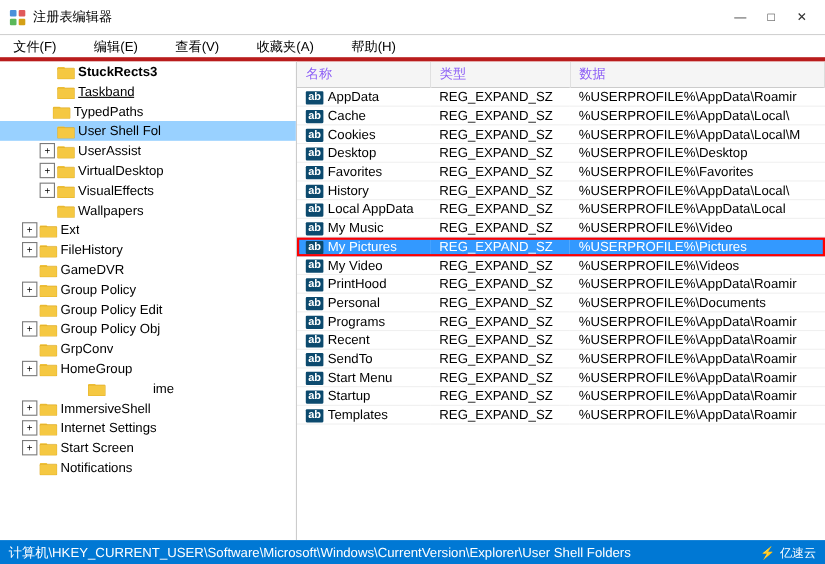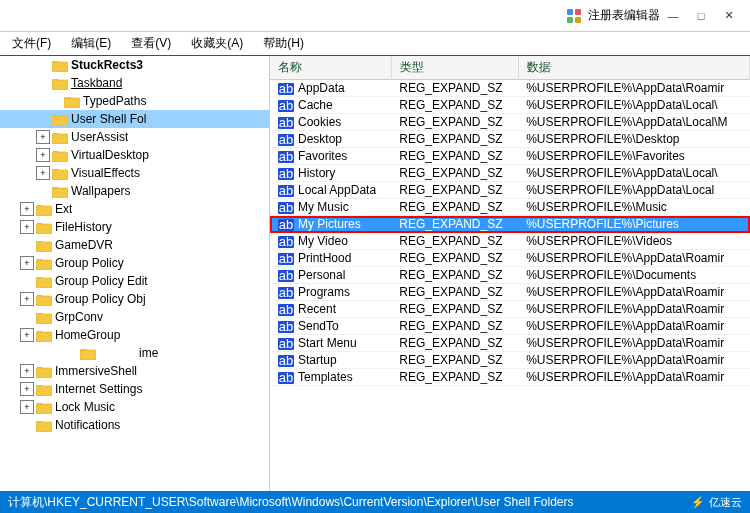--- a/index.html
+++ b/index.html
@@ -12,21 +12,21 @@
       overflow: hidden;
       display: flex;
       flex-direction: column;
     }
 
     
     .title-bar {
       background: #fff;
       display: flex;
       align-items: center;
-      justify-content: flex-end;
+      justify-content: space-between;
       padding: 6px 8px;
       border-bottom: 1px solid #ccc;
       height: 32px;
       min-height: 32px;
     }
     .title-bar-left {
       display: flex;
       align-items: center;
       gap: 6px;
     }
@@ -57,24 +57,24 @@
       font-size: 11px;
       color: #333;
     }
 
     
     .menu-bar {
       background: #fff;
       display: flex;
       align-items: center;
       padding: 2px 4px;
-      border-bottom: 1px solid #b91c1c;
+      border-bottom: 4px solid #b91c1c;
       height: 24px;
       min-height: 24px;
-      gap: 4px;
+      gap: 18px;
     }
     .menu-item {
       padding: 2px 8px;
       cursor: pointer;
       color: #000;
       font-size: 12px;
     }
 
     
     .main-content {
@@ -160,44 +160,44 @@
     }
     thead tr {
       background: #f5f5f5;
       border-bottom: 1px solid #ccc;
     }
     th {
       text-align: left;
       padding: 3px 8px;
       font-weight: normal;
       border-right: 1px solid #ddd;
-      color: #14532d;
+      color: #8b5cf6;
       position: sticky;
       top: 0;
       background: #f5f5f5;
     }
     td {
       padding: 1px 8px;
       border-bottom: 1px solid #f0f0f0;
       color: #000;
       white-space: nowrap;
     }
     tr.selected td {
       background: #3399ff;
       color: #fff;
     }
 
     .reg-icon {
       display: inline-block;
       width: 16px;
       height: 12px;
-      background: #1d4ed8;
+      background: #0c4a6e;
       color: #fff;
-      font-size: 13px;
-      font-weight: normal;
+      font-size: 10px;
+      font-weight: bold;
       text-align: center;
       line-height: 12px;
       margin-right: 4px;
       border-radius: 1px;
       vertical-align: middle;
     }
 
     
     .status-bar {
       background: #0078d4;
@@ -271,21 +271,21 @@
         <span class="tree-expander-empty"></span>
         <span class="tree-folder-icon">
           <svg width="16" height="13" viewBox="0 0 16 13">
     <rect x="0" y="3" width="16" height="10" rx="1" fill="#f5c842"></rect>
     <rect x="0" y="2" width="7" height="3" rx="1" fill="#f5c842"></rect>
     <rect x="0" y="3" width="16" height="10" rx="1" fill="none" stroke="#d4a017" stroke-width="0.5"></rect>
   </svg>
         </span>
         <span class="tree-label">Taskband</span>
       </div>
-      <div class="tree-item" style="padding-left: 48px;">
+      <div class="tree-item" style="padding-left: 32px;">
         <span class="tree-expander-empty"></span>
         <span class="tree-folder-icon">
           <svg width="16" height="13" viewBox="0 0 16 13">
     <rect x="0" y="3" width="16" height="10" rx="1" fill="#f5c842"></rect>
     <rect x="0" y="2" width="7" height="3" rx="1" fill="#f5c842"></rect>
     <rect x="0" y="3" width="16" height="10" rx="1" fill="none" stroke="#d4a017" stroke-width="0.5"></rect>
   </svg>
         </span>
         <span class="tree-label">TypedPaths</span>
       </div>
@@ -467,21 +467,21 @@
       </div>
       <div class="tree-item" style="padding-left: 20px;">
         <span class="tree-expander">+</span>
         <span class="tree-folder-icon">
           <svg width="16" height="13" viewBox="0 0 16 13">
     <rect x="0" y="3" width="16" height="10" rx="1" fill="#f5c842"></rect>
     <rect x="0" y="2" width="7" height="3" rx="1" fill="#f5c842"></rect>
     <rect x="0" y="3" width="16" height="10" rx="1" fill="none" stroke="#d4a017" stroke-width="0.5"></rect>
   </svg>
         </span>
-        <span class="tree-label">Lock Music</span>
+        <span class="tree-label">Start Screen</span>
       </div>
       <div class="tree-item" style="padding-left: 20px;">
         <span class="tree-expander-empty"></span>
         <span class="tree-folder-icon">
           <svg width="16" height="13" viewBox="0 0 16 13">
     <rect x="0" y="3" width="16" height="10" rx="1" fill="#f5c842"></rect>
     <rect x="0" y="2" width="7" height="3" rx="1" fill="#f5c842"></rect>
     <rect x="0" y="3" width="16" height="10" rx="1" fill="none" stroke="#d4a017" stroke-width="0.5"></rect>
   </svg>
         </span>
@@ -531,21 +531,21 @@
               <td>%USERPROFILE%\AppData\Local\</td>
             </tr>
             <tr class="">
               <td><span class="reg-icon">ab</span>Local AppData</td>
               <td>REG_EXPAND_SZ</td>
               <td>%USERPROFILE%\AppData\Local</td>
             </tr>
             <tr class="">
               <td><span class="reg-icon">ab</span>My Music</td>
               <td>REG_EXPAND_SZ</td>
-              <td>%USERPROFILE%\Music</td>
+              <td>%USERPROFILE%\Video</td>
             </tr>
             <tr class="selected" style="outline: red solid 2px; outline-offset: -2px;">
               <td><span class="reg-icon">ab</span>My Pictures</td>
               <td>REG_EXPAND_SZ</td>
               <td>%USERPROFILE%\Pictures</td>
             </tr>
             <tr class="">
               <td><span class="reg-icon">ab</span>My Video</td>
               <td>REG_EXPAND_SZ</td>
               <td>%USERPROFILE%\Videos</td>

